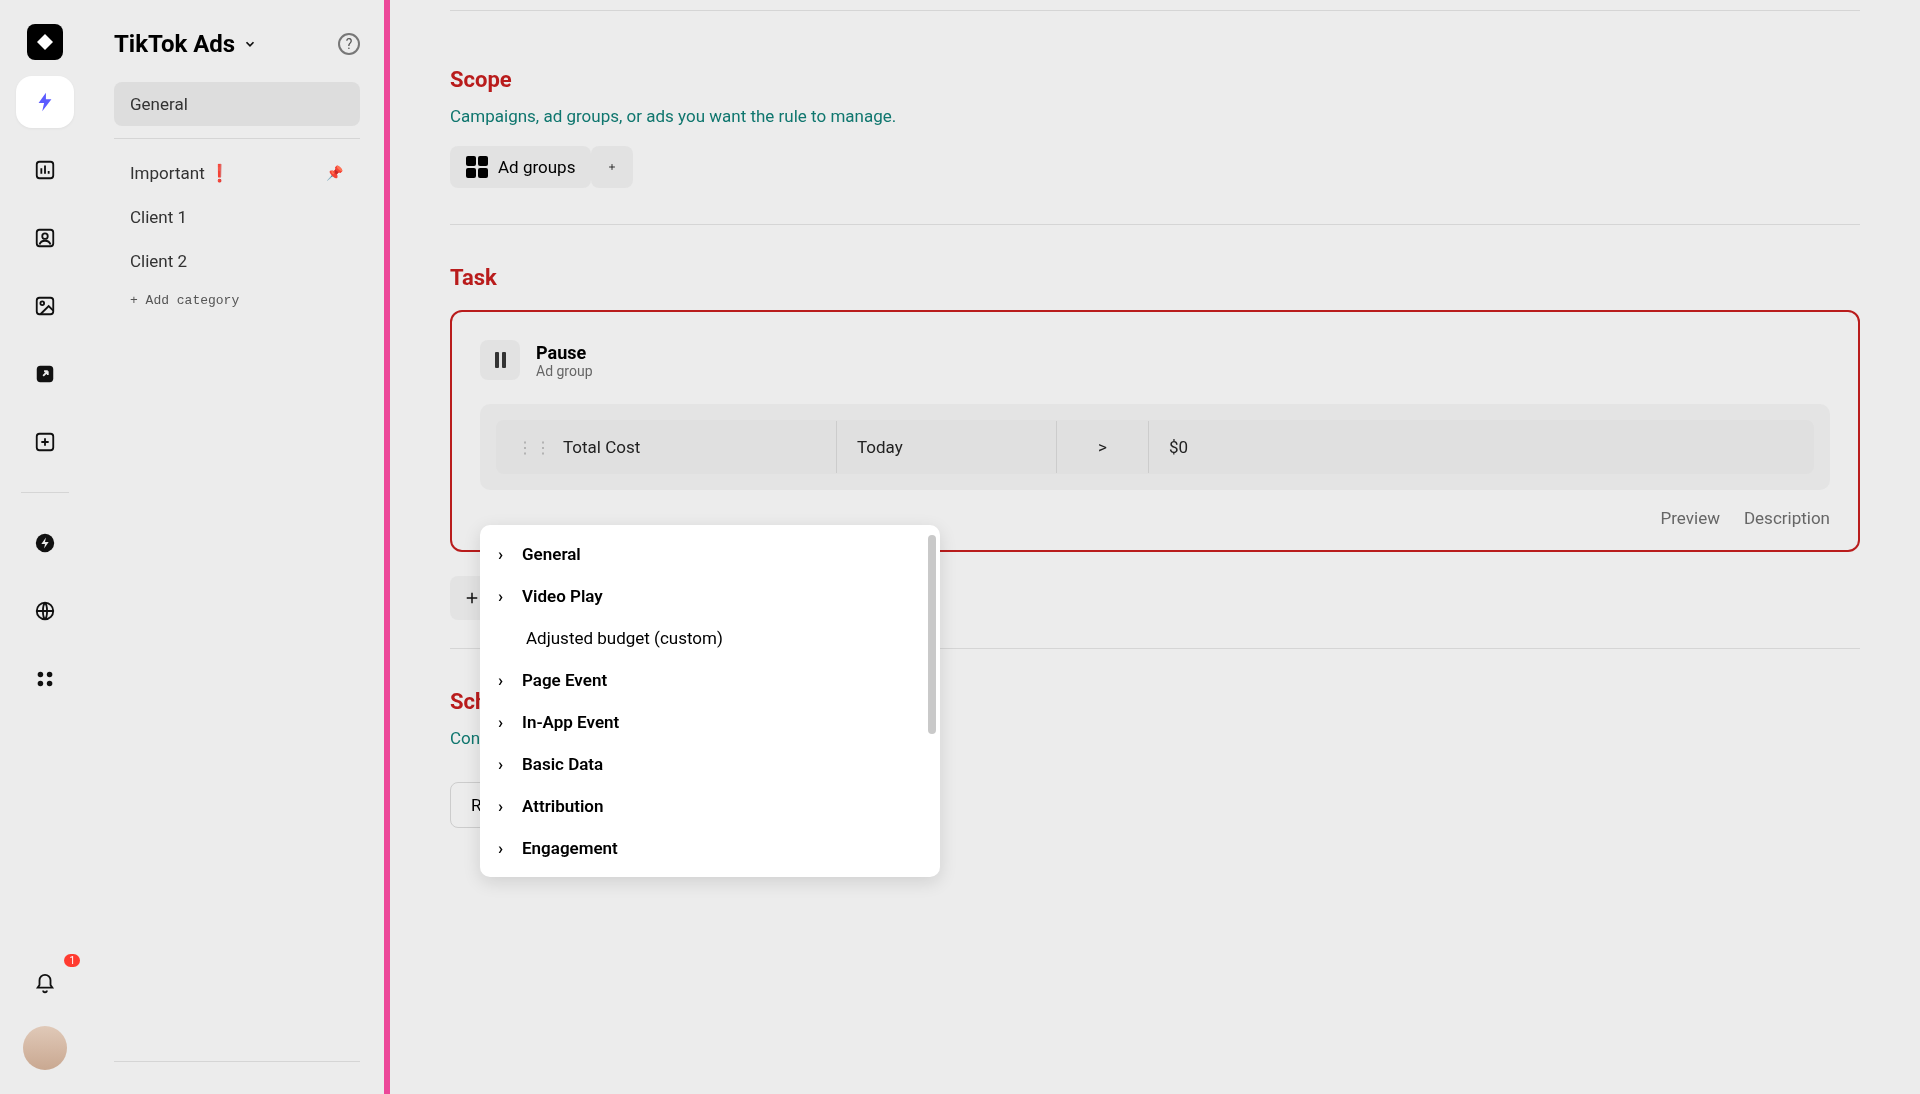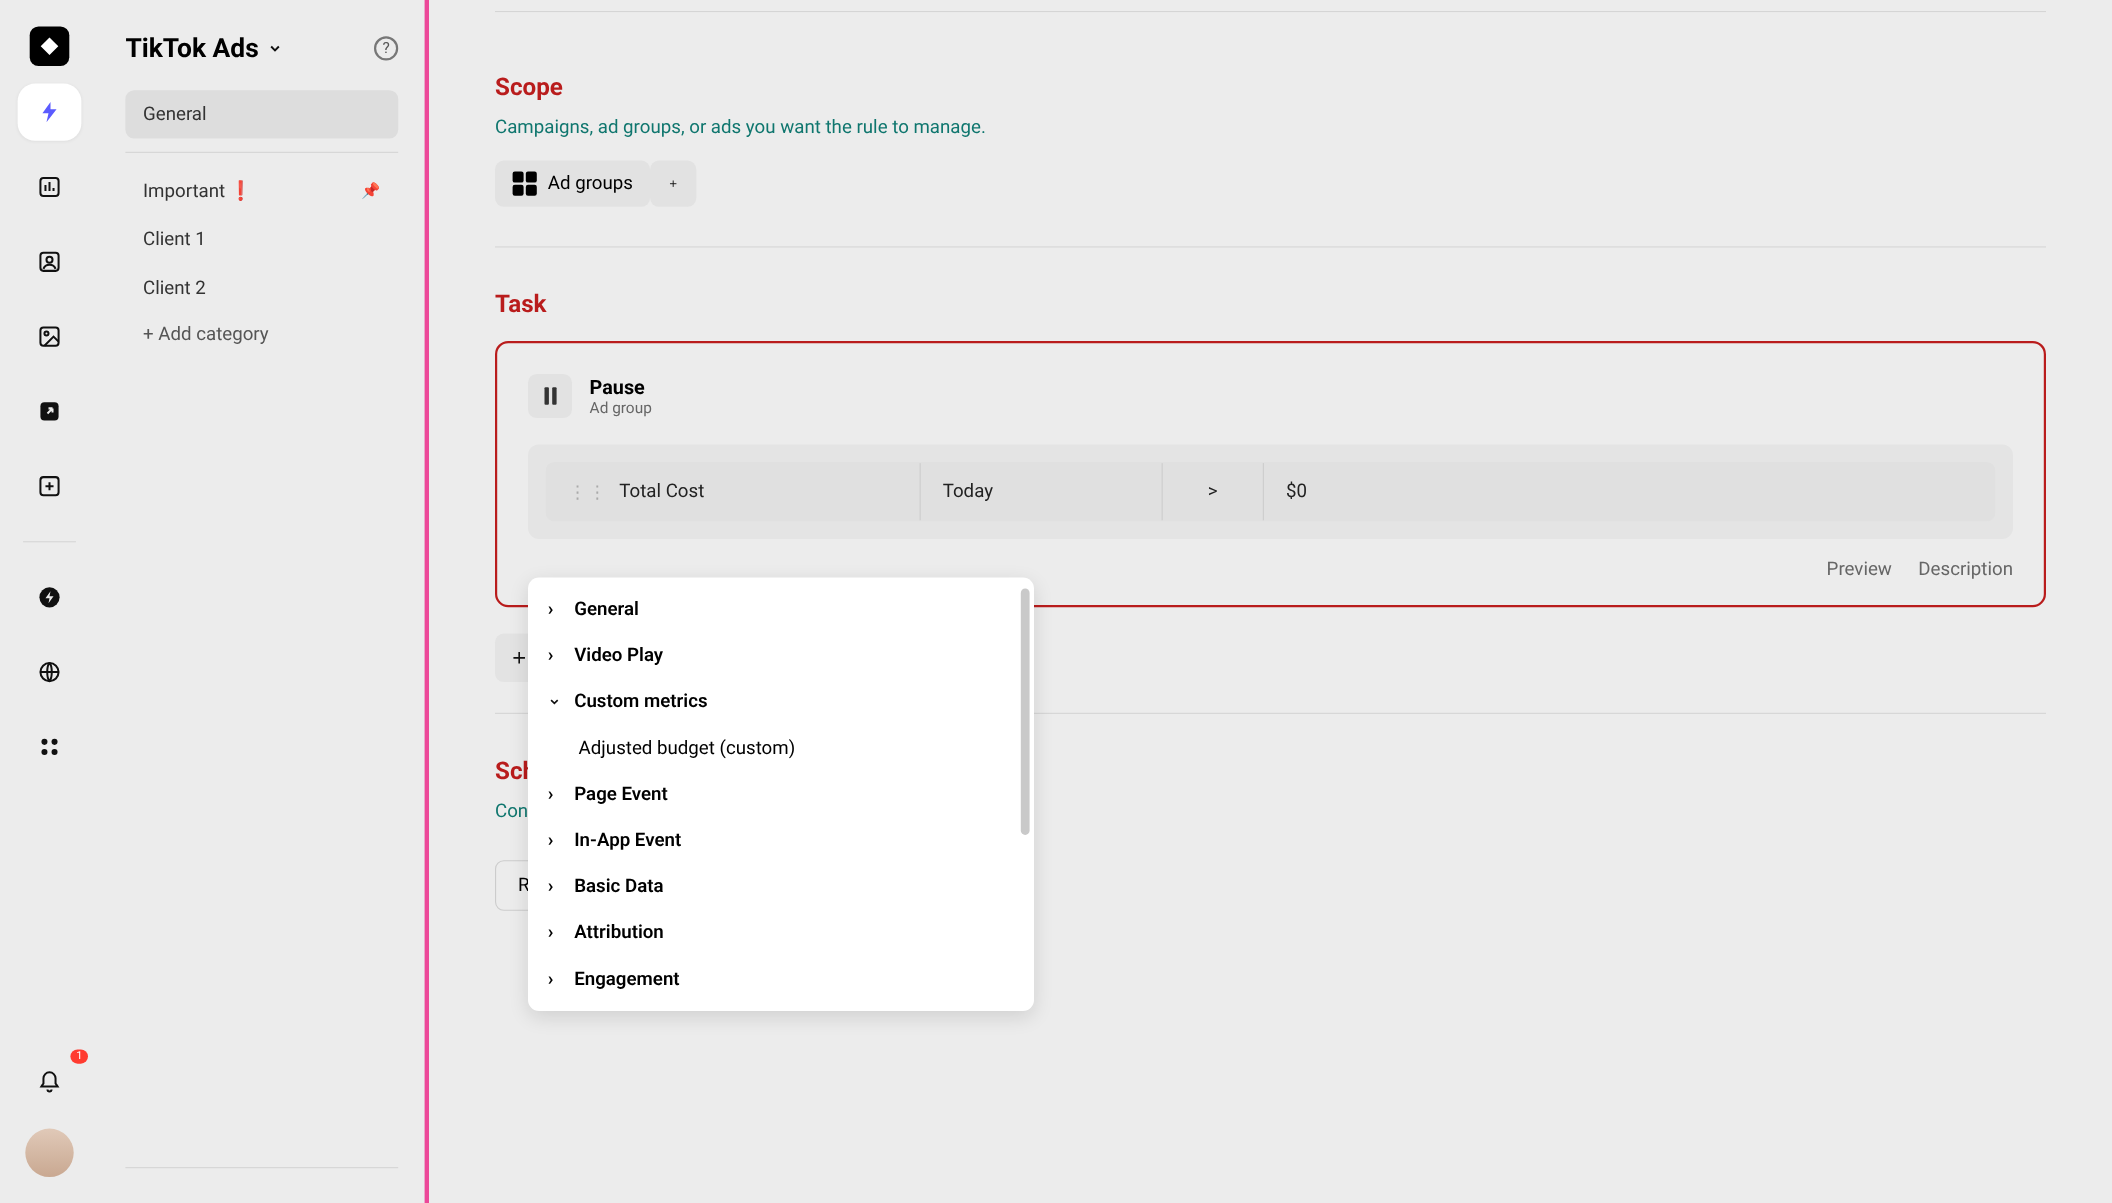--- a/index.html
+++ b/index.html
@@ -39,39 +39,39 @@
 .rail .bell-badge { position: relative; }
 .rail .bell-badge .badge {
   position: absolute; top: -4px; right: -6px;
   background: #ff3b30; color: #fff; font-size: 10px;
   border-radius: 10px; padding: 1px 5px;
 }
 .rail .avatar { width: 44px; height: 44px; border-radius: 50%; background: linear-gradient(#e0c9b8,#c9a891); }
 .sidebar {
   width: 300px;
   background: #ececec;
-  border-right: 4px solid #ec4899;
+  border-right: 6px solid #ec4899;
   padding: 30px 24px 20px 24px;
   display: flex;
   flex-direction: column;
 }
 .sidebar-header { display: flex; align-items: center; justify-content: space-between; margin-bottom: 24px;}
 .sidebar-title { font-size: 24px; font-weight: 700; display: flex; align-items: center; gap: 8px; }
 .sidebar .help-btn { width:22px; height:22px; border: 2px solid #777; border-radius: 50%; display:flex;align-items:center;justify-content:center;font-size:14px;color:#555;}
 .sidebar-item {
   padding: 12px 16px; border-radius: 8px; font-size: 17px;
   display:flex; align-items:center; justify-content: space-between;
   cursor: pointer;
   color: #333;
 }
 .sidebar-item.active { background: #ddd; }
 .sidebar-divider { height:1px; background:#d5d5d5; margin: 12px 0;}
 .pin-icon { visibility: hidden; color:#999; font-size:14px;}
 .sidebar-item.has-pin .pin-icon { visibility: visible; }
-.add-category { color:#555; font-size:17px; padding:10px 16px; cursor:pointer;}
+.add-category { color:#555; font-size:13px; padding:10px 16px; cursor:pointer;font-family:Liberation Mono, monospace;}
 .sidebar-bottom { margin-top:auto; }
 .main {
   flex: 1;
   background: #ececec;
   padding: 0 60px 40px 60px;
   overflow-y: hidden;
   position: relative;
 }
 .section { margin-top: 56px; }
 .section-title { font-size: 22px; font-weight: 700; color:#b91c1c; margin-bottom: 14px;}
@@ -328,28 +328,20 @@
 
       <div class="dropdown" style="left:30px; top:260px;">
         <div class="dropdown-item">
           <span class="chev">›</span>
           <span>General</span>
         </div>
         <div class="dropdown-item">
           <span class="chev">›</span>
           <span>Video Play</span>
         </div>
-        <div class="dropdown-item expanded">
-          <span class="chev">
-              <svg width="12" height="12" viewBox="0 0 24 24" fill="none" stroke="#111" stroke-width="3">
-                <path d="M6 9l6 6 6-6"></path>
-              </svg>
-            </span>
-          <span>Custom metrics</span>
-        </div>
         <div class="dropdown-subitem">
           <span>Adjusted budget (custom)</span>
         </div>
         <div class="dropdown-item">
           <span class="chev">›</span>
           <span>Page Event</span>
         </div>
         <div class="dropdown-item">
           <span class="chev">›</span>
           <span>In-App Event</span>

